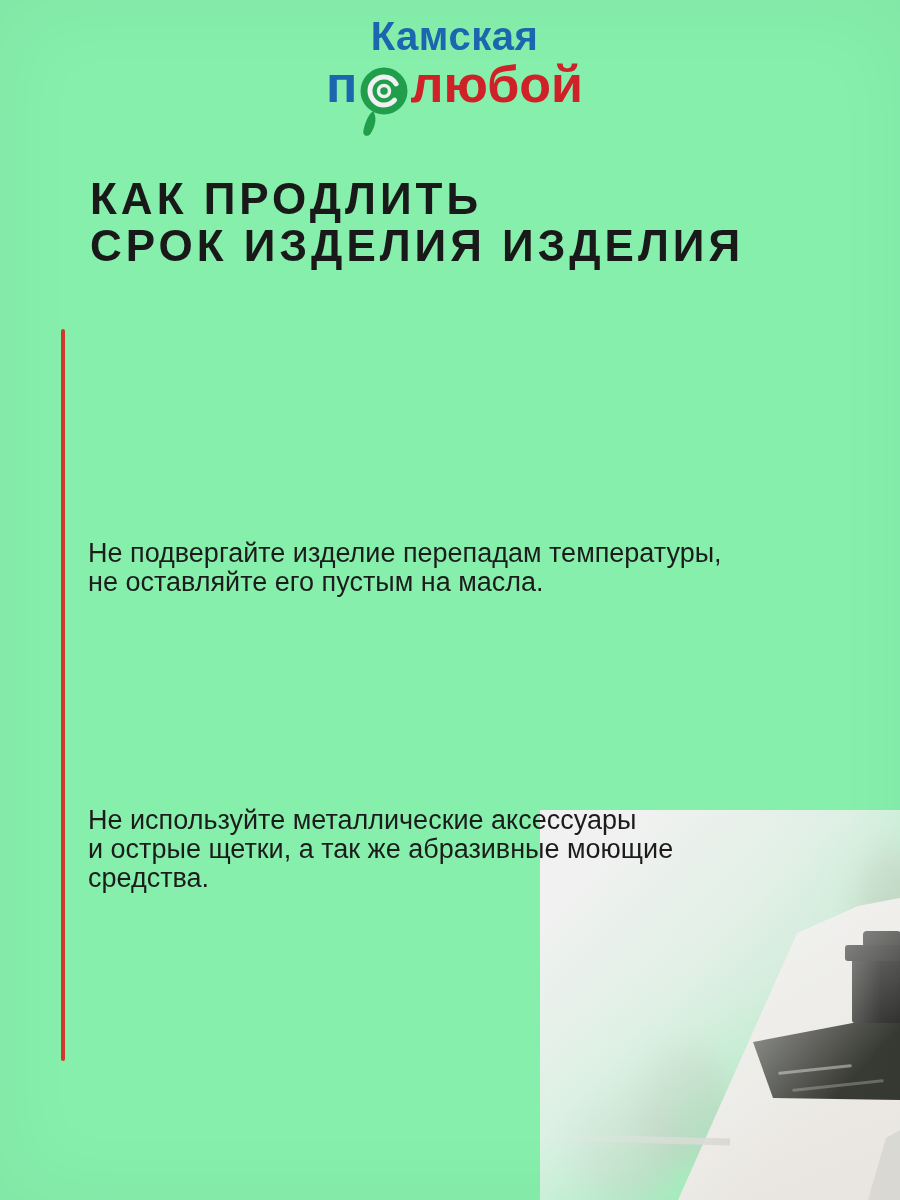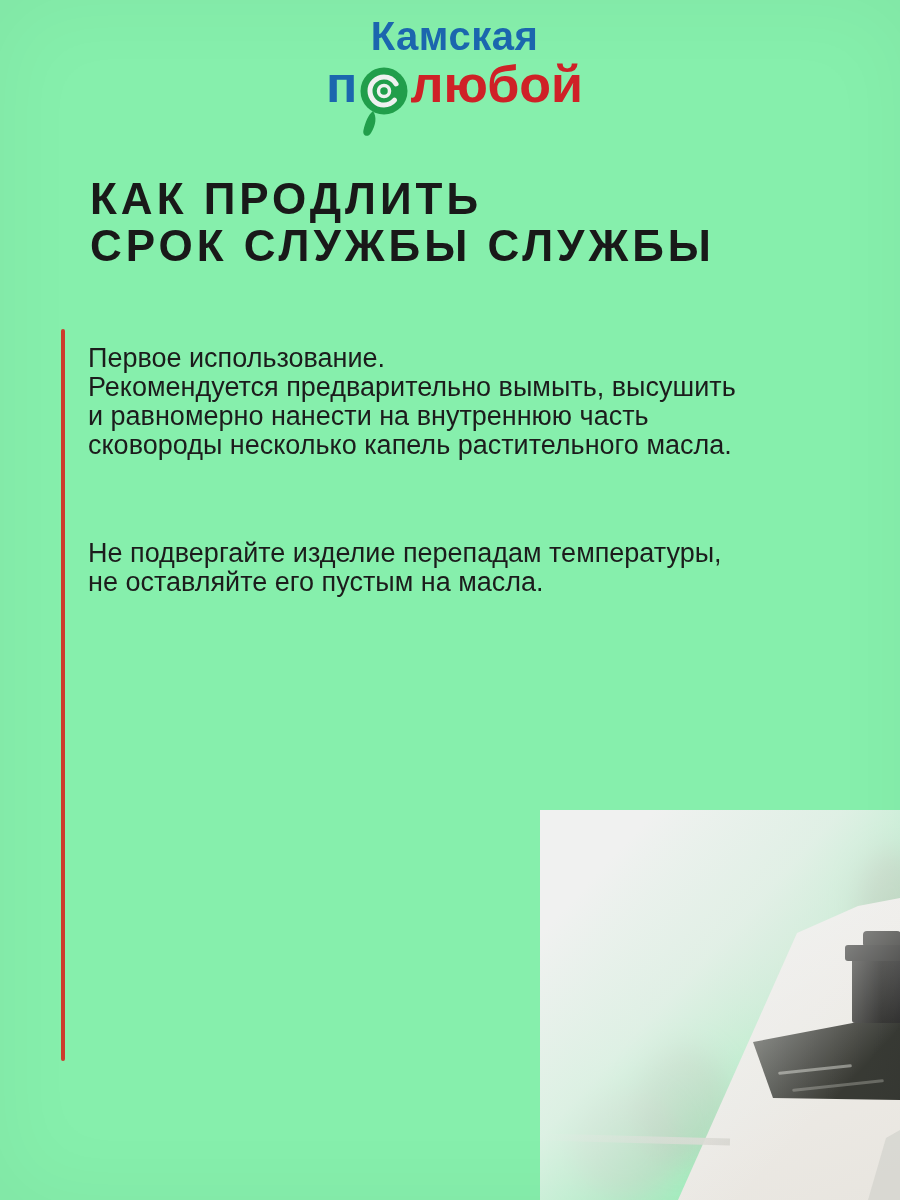--- a/index.html
+++ b/index.html
@@ -123,24 +123,23 @@
         <circle cx="25" cy="24" r="23.5" fill="#219e4b"></circle>
         <circle cx="25" cy="24" r="14" fill="none" stroke="#f0f1f0" stroke-width="5" stroke-dasharray="70 18" stroke-dashoffset="-10" stroke-linecap="round"></circle>
         <circle cx="25" cy="24" r="5.5" fill="none" stroke="#f0f1f0" stroke-width="3.5"></circle>
         <path d="M14 44 C 18 50 17 58 12 66 C 9 71 3 69 4.5 63 C 6.5 55 9 48 14 44 Z" fill="#219e4b"></path>
       </svg>
       <span class="ls">любой</span>
     </div>
   </header>
 
   <h1 class="title">КАК ПРОДЛИТЬ
-СРОК СЛУЖБЫ СЛУЖБЫ</h1>
+СРОК ИЗДЕЛИЯ ИЗДЕЛИЯ</h1>
 
   <div class="accent"></div>
 
-  <div class="tip tip1">Первое использование.
-Рекомендуется предварительно вымыть, высушить
-и равномерно нанести на внутреннюю часть
-сковороды несколько капель растительного масла.</div>
   <div class="tip tip2">Не подвергайте изделие перепадам температуры,
 не оставляйте его пустым на масла.</div>
+  <div class="tip tip4">Не используйте металлические аксессуары
+и острые щетки, а так же абразивные моющие
+средства.</div>
 
 </div>
 
 </body></html>

